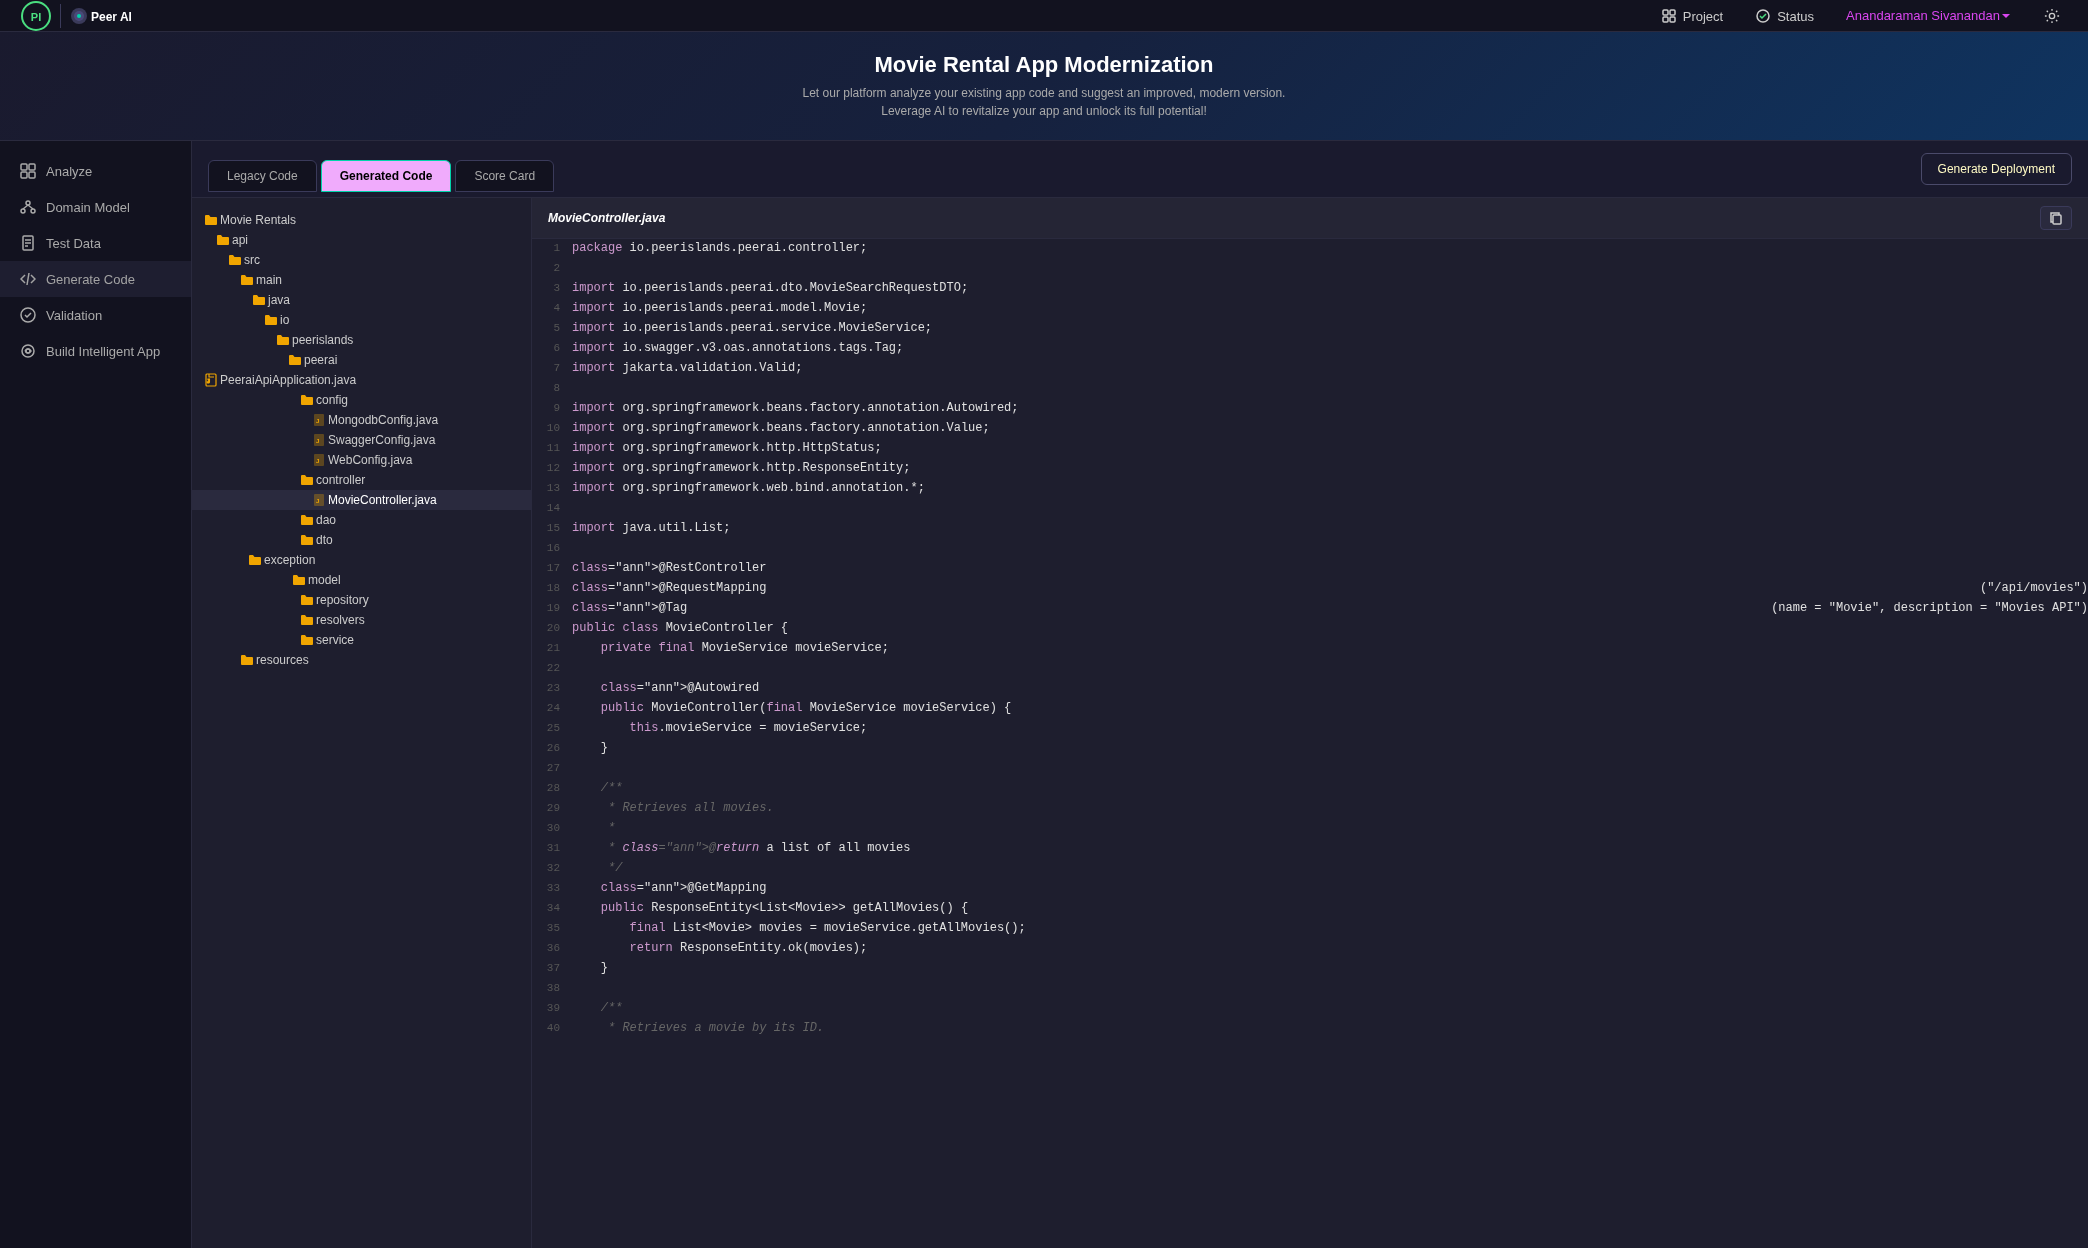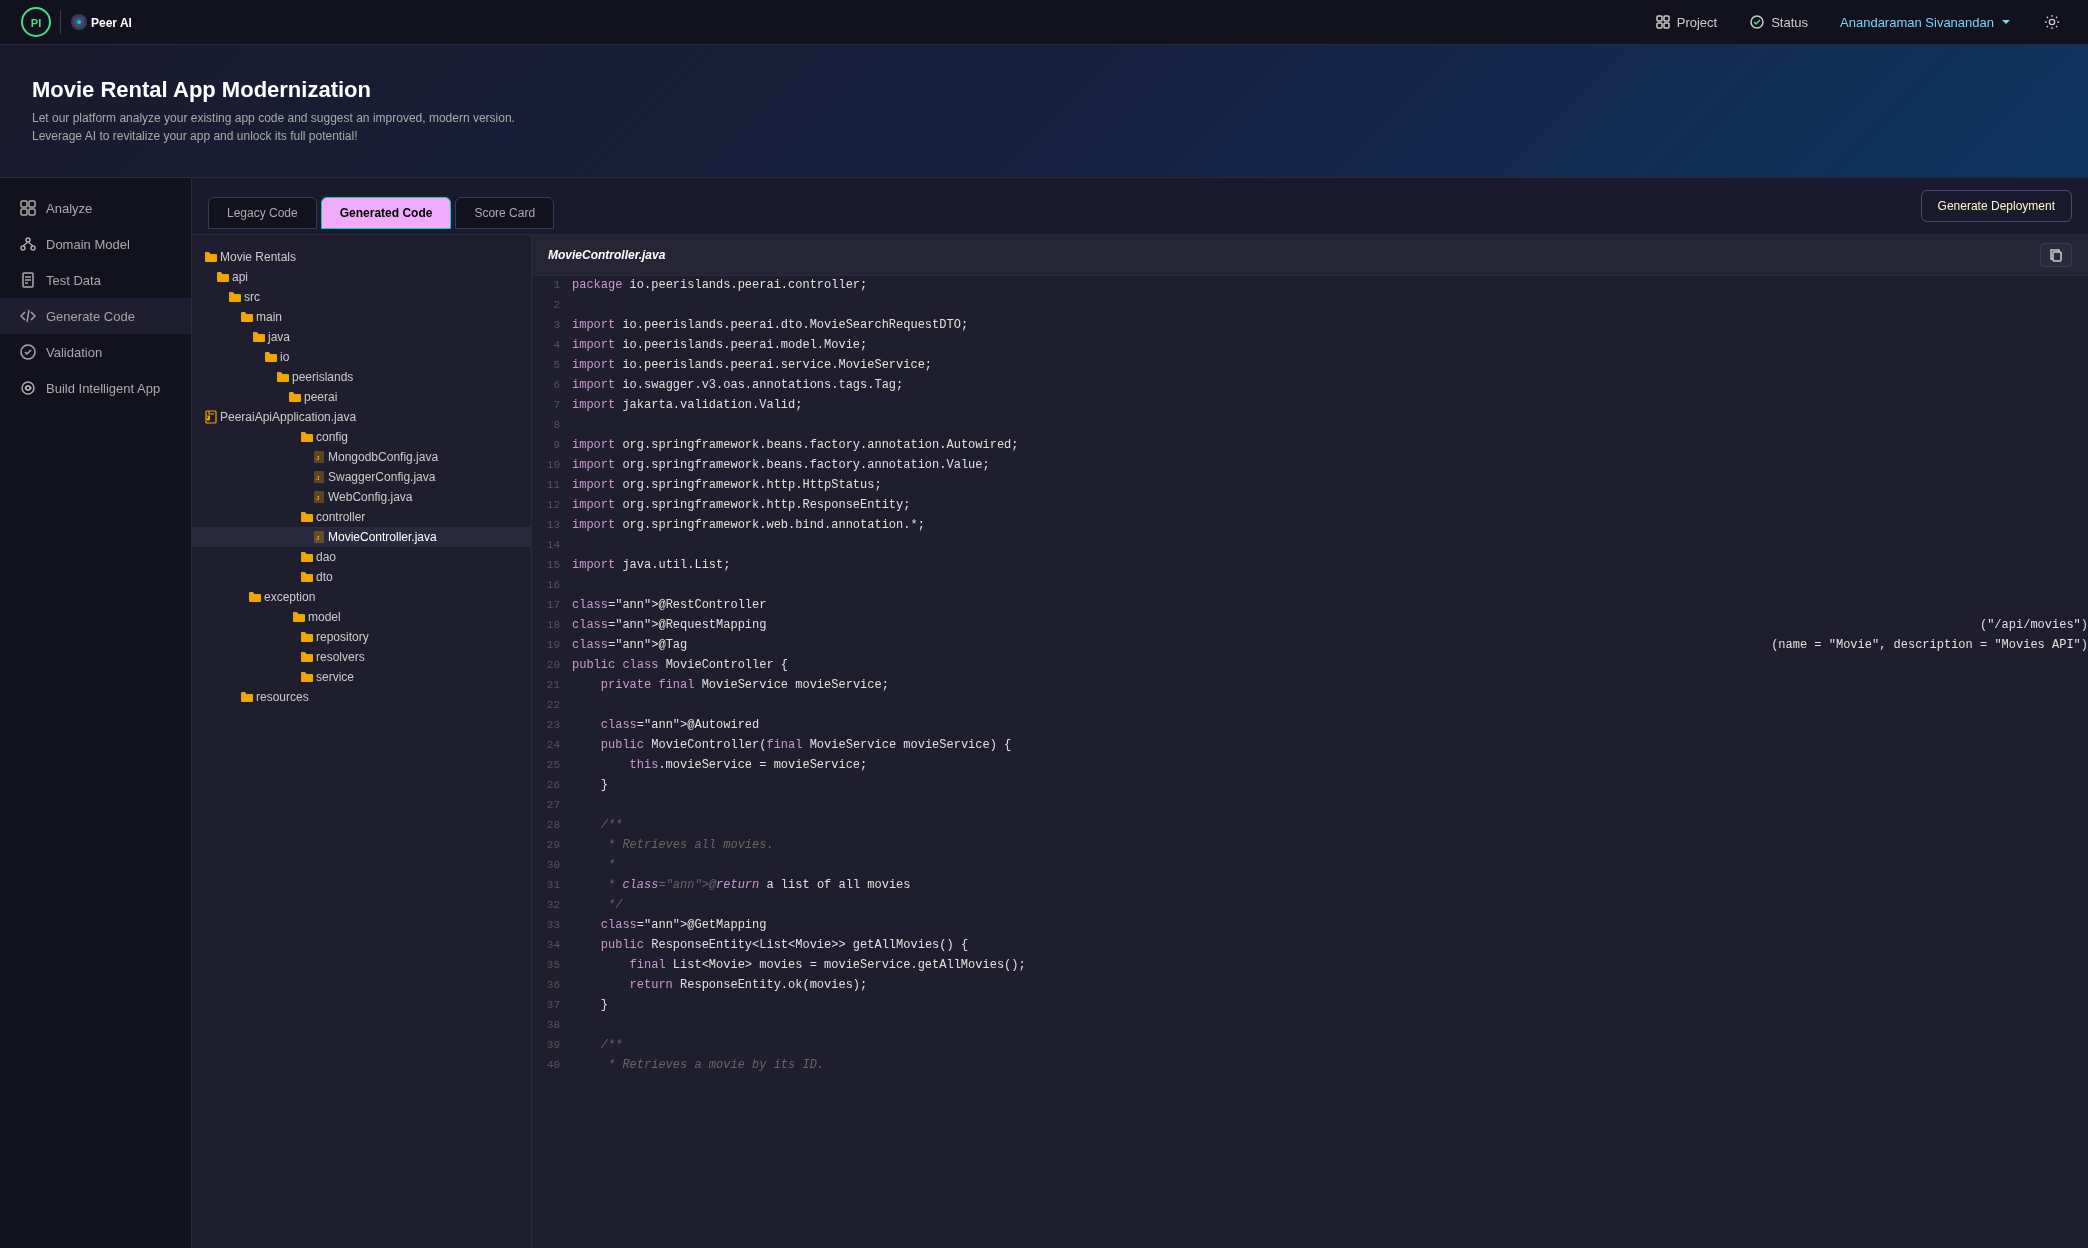--- a/index.html
+++ b/index.html
@@ -10,21 +10,21 @@
       height: 100vh;
       overflow: hidden;
       font-size: 13px;
     }
 
     
     .topnav {
       display: flex;
       align-items: center;
       background: #12121f;
-      height: 45px;
+      height: 32px;
       padding: 0 20px;
       border-bottom: 1px solid #2a2a3e;
       gap: 16px;
     }
     .topnav-brand {
       display: flex;
       align-items: center;
       gap: 8px;
       margin-right: 16px;
     }
@@ -45,38 +45,39 @@
       color: #ccc;
       font-size: 13px;
       cursor: pointer;
       padding: 4px 8px;
       border-radius: 4px;
     }
     .topnav-item svg { width: 16px; height: 16px; }
     .topnav-user {
       display: flex;
       align-items: center;
-      gap: 6px;
-      color: #7dd3fc;
+      gap: 0;
+      color: #d946ef;
       font-size: 13px;
       cursor: pointer;
       padding: 4px 8px;
     }
     .settings-icon {
       width: 24px;
       height: 24px;
       cursor: pointer;
       color: #ccc;
     }
 
     
     .hero {
       background: linear-gradient(135deg, #1a1a2e 0%, #16213e 50%, #0f3460 100%);
-      padding: 32px 32px;
+      padding: 20px 32px;
       border-bottom: 1px solid #2a2a3e;
+      text-align: center;
     }
     .hero h1 {
       font-size: 22px;
       font-weight: 600;
       color: #fff;
       margin-bottom: 6px;
     }
     .hero p {
       font-size: 12px;
       color: #aaa;

